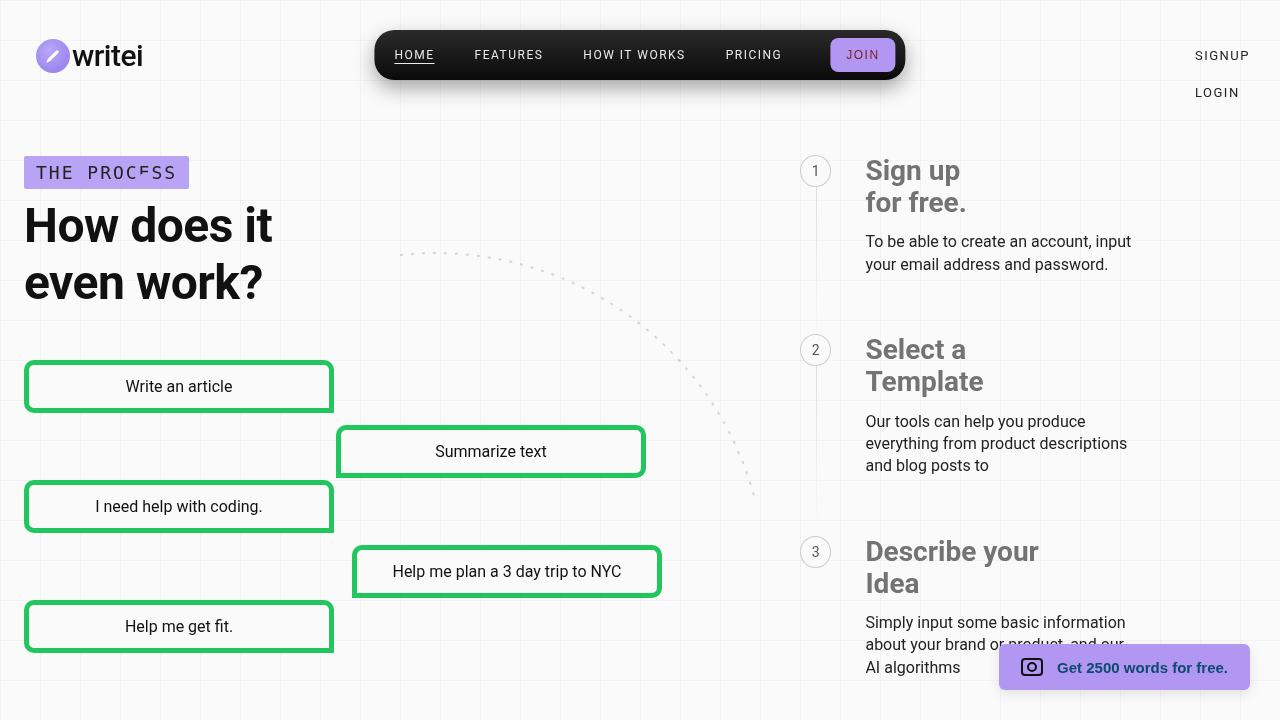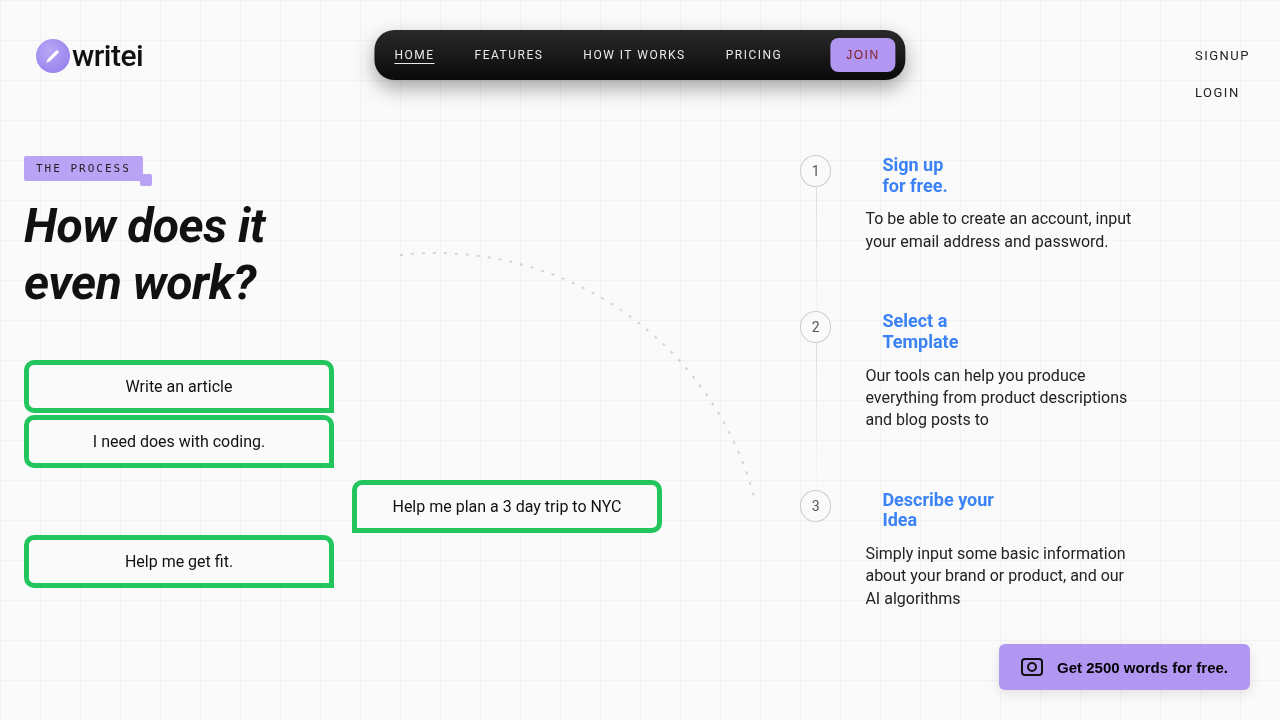--- a/index.html
+++ b/index.html
@@ -97,21 +97,21 @@
   }
 
   
   .section-tag {
     position: absolute;
     left: 24px;
     top: 156px;
     display: inline-block;
     background: #b9a3f5;
     color: #222;
-    font-size: 11px;
+    font-size: 18px;
     letter-spacing: 2px;
     padding: 6px 12px;
     font-family: monospace;
     border-radius: 2px;
     text-transform: uppercase;
   }
   .tag-corner {
     position: absolute;
     left: 140px;
     top: 174px;
@@ -122,21 +122,20 @@
   }
   .heading {
     position: absolute;
     left: 24px;
     top: 198px;
     font-size: 48px;
     font-weight: 700;
     color: #111;
     line-height: 1.18;
     letter-spacing: -0.5px;
-    font-style: italic;
   }
 
   
   .prompt-area {
     position: absolute;
     left: 24px;
     top: 360px;
     width: 660px;
   }
   .bubble {
@@ -184,41 +183,40 @@
   }
   .step-line {
     position: absolute;
     left: 16px;
     top: 32px;
     width: 1px;
     height: 160px;
     background: linear-gradient(#ddd, transparent);
   }
   .step-title {
-    font-size: 18px;
+    font-size: 28px;
     font-weight: 700;
-    color: #3b82f6;
+    color: #737373;
     line-height: 1.15;
     margin-bottom: 12px;
-    margin-left: 17px;
   }
   .step-desc {
     font-size: 16px;
     color: #222;
     line-height: 1.4;
     max-width: 280px;
   }
 
   
   .cta {
     position: absolute;
     right: 30px;
     bottom: 30px;
     background: #b196f2;
-    color: #000000;
+    color: #0c4a6e;
     font-size: 15px;
     font-weight: 600;
     padding: 14px 22px;
     border-radius: 6px;
     display: flex;
     align-items: center;
     gap: 14px;
     cursor: pointer;
     box-shadow: 0 4px 12px rgba(0,0,0,0.1);
     border:none;
@@ -273,22 +271,26 @@
 <div style="position:absolute;left:355px;top:210px;width:450px;height:450px;pointer-events:none;">
   <svg viewBox="0 0 450 450" style="width:100%;height:100%;">
     <path d="M 45 45 A 330 330 0 0 1 400 290" stroke="rgba(0,0,0,0.15)" stroke-width="2" stroke-dasharray="3 8" fill="none"></path>
   </svg>
 </div>
 
 <div class="prompt-area">
   <div style="display:flex;align-items:flex-start;">
     <div class="bubble left">Write an article</div>
   </div>
+  <div style="display:flex;align-items:flex-start;">
+    <div style="width:310px;"></div>
+    <div class="bubble" style="border-bottom-left-radius:0;margin-left:2px;">Summarize text</div>
+  </div>
   <div style="display:flex;align-items:flex-start;margin-top:-10px;">
-    <div class="bubble left">I need does with coding.</div>
+    <div class="bubble left">I need help with coding.</div>
   </div>
   <div style="display:flex;align-items:flex-start;">
     <div style="width:310px;"></div>
     <div class="bubble" style="border-bottom-left-radius:0;margin-left:18px;">Help me plan a 3 day trip to NYC</div>
   </div>
   <div style="display:flex;align-items:flex-start;margin-top:-10px;">
     <div class="bubble left">Help me get fit.</div>
   </div>
 </div>
 

